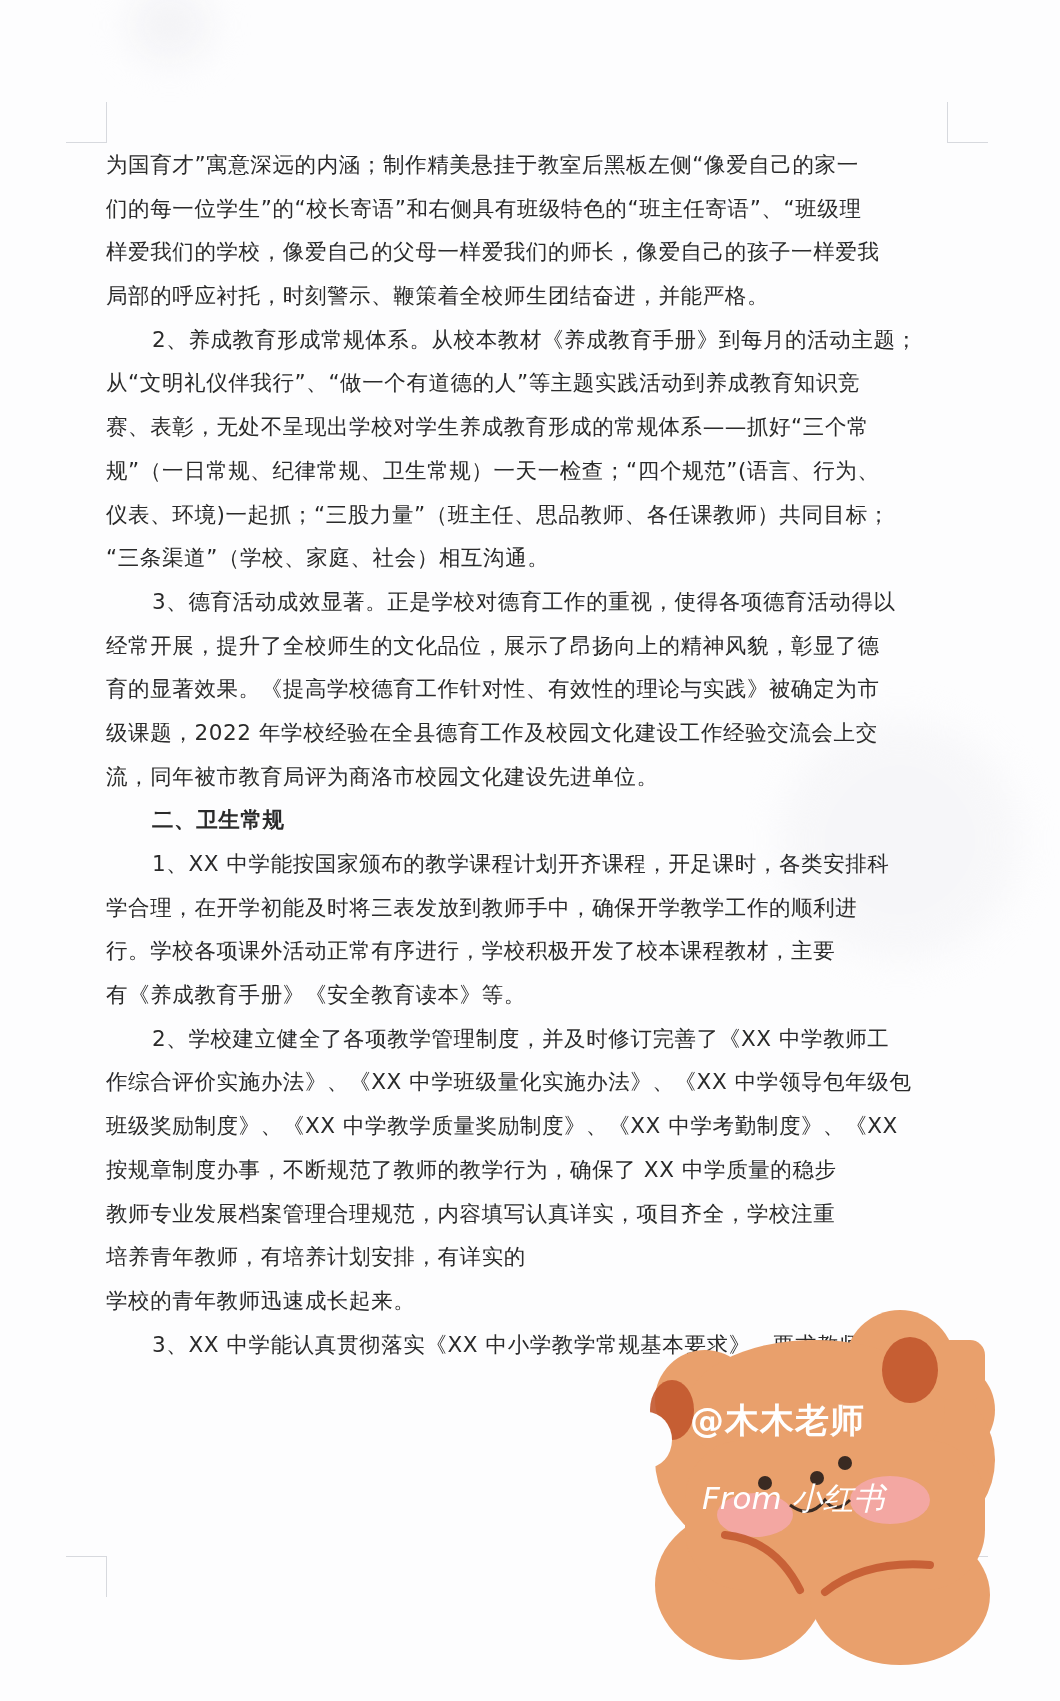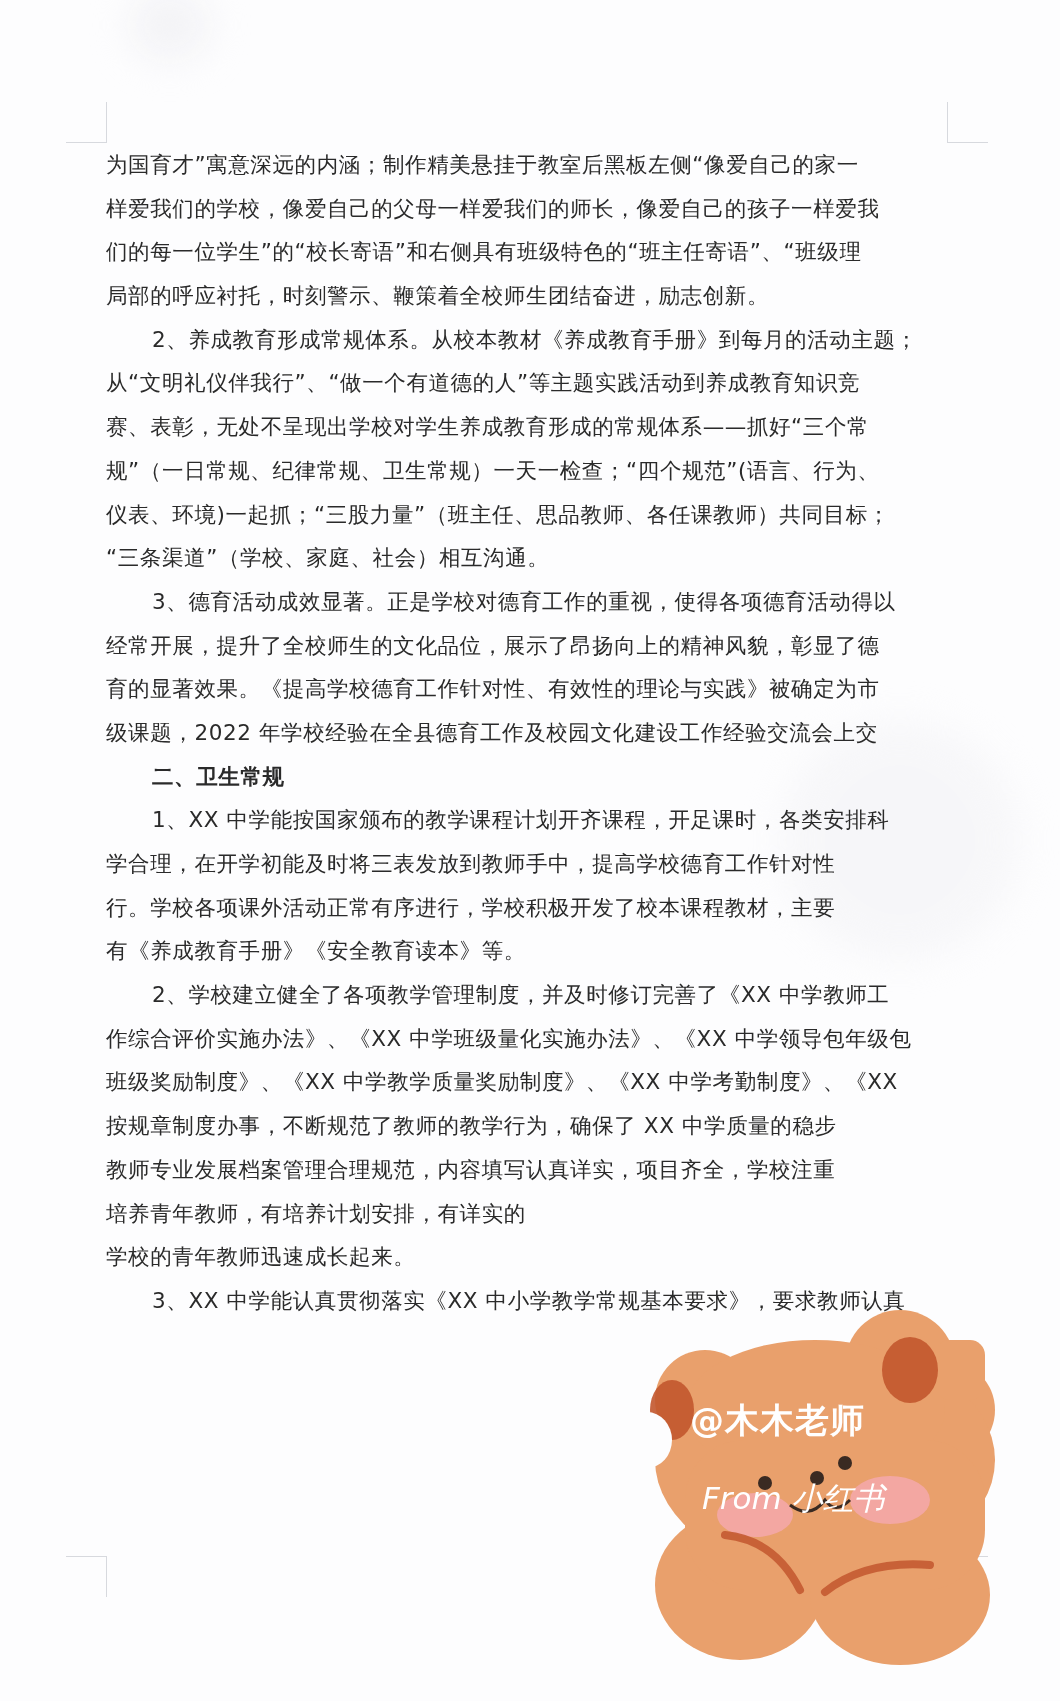--- a/index.html
+++ b/index.html
@@ -41,36 +41,37 @@
   <div class="blob" style="left:130px;top:-10px;width:80px;height:70px;"></div>
   <div class="blob" style="left:780px;top:720px;width:240px;height:240px;opacity:.6"></div>
 
   <div class="corner c-tl"></div>
   <div class="corner c-tr"></div>
   <div class="corner c-bl"></div>
   <div class="corner c-br"></div>
 
   <div class="body-text" id="body-text">
       <div class="line">为国育才”寓意深远的内涵；制作精美悬挂于教室后黑板左侧“像爱自己的家一</div>
+      <div class="line">们的每一位学生”的“校长寄语”和右侧具有班级特色的“班主任寄语”、“班级理</div>
       <div class="line">样爱我们的学校，像爱自己的父母一样爱我们的师长，像爱自己的孩子一样爱我</div>
-      <div class="line">们的每一位学生”的“校长寄语”和右侧具有班级特色的“班主任寄语”、“班级理</div>
-      <div class="line">局部的呼应衬托，时刻警示、鞭策着全校师生团结奋进，励志创新。</div>
+      <div class="line">局部的呼应衬托，时刻警示、鞭策着全校师生团结奋进，并能严格。</div>
       <div class="line indent">2、养成教育形成常规体系。从校本教材《养成教育手册》到每月的活动主题；</div>
       <div class="line">从“文明礼仪伴我行”、“做一个有道德的人”等主题实践活动到养成教育知识竞</div>
       <div class="line">赛、表彰，无处不呈现出学校对学生养成教育形成的常规体系——抓好“三个常</div>
       <div class="line">规”（一日常规、纪律常规、卫生常规）一天一检查；“四个规范”(语言、行为、</div>
       <div class="line">仪表、环境)一起抓；“三股力量”（班主任、思品教师、各任课教师）共同目标；</div>
       <div class="line">“三条渠道”（学校、家庭、社会）相互沟通。</div>
       <div class="line indent">3、德育活动成效显著。正是学校对德育工作的重视，使得各项德育活动得以</div>
       <div class="line">经常开展，提升了全校师生的文化品位，展示了昂扬向上的精神风貌，彰显了德</div>
       <div class="line">育的显著效果。《提高学校德育工作针对性、有效性的理论与实践》被确定为市</div>
       <div class="line">级课题，2022 年学校经验在全县德育工作及校园文化建设工作经验交流会上交</div>
+      <div class="line">流，同年被市教育局评为商洛市校园文化建设先进单位。</div>
       <div class="line indent heading">二、卫生常规</div>
       <div class="line indent">1、XX 中学能按国家颁布的教学课程计划开齐课程，开足课时，各类安排科</div>
-      <div class="line">学合理，在开学初能及时将三表发放到教师手中，提高学校德育工作针对性</div>
+      <div class="line">学合理，在开学初能及时将三表发放到教师手中，确保开学教学工作的顺利进</div>
       <div class="line">行。学校各项课外活动正常有序进行，学校积极开发了校本课程教材，主要</div>
       <div class="line">有《养成教育手册》《安全教育读本》等。</div>
       <div class="line indent">2、学校建立健全了各项教学管理制度，并及时修订完善了《XX 中学教师工</div>
       <div class="line">作综合评价实施办法》、《XX 中学班级量化实施办法》、《XX 中学领导包年级包</div>
       <div class="line">班级奖励制度》、《XX 中学教学质量奖励制度》、《XX 中学考勤制度》、《XX</div>
       <div class="line">按规章制度办事，不断规范了教师的教学行为，确保了 XX 中学质量的稳步</div>
       <div class="line">教师专业发展档案管理合理规范，内容填写认真详实，项目齐全，学校注重</div>
       <div class="line">培养青年教师，有培养计划安排，有详实的</div>
       <div class="line">学校的青年教师迅速成长起来。</div>
       <div class="line indent">3、XX 中学能认真贯彻落实《XX 中小学教学常规基本要求》，要求教师认真</div>

